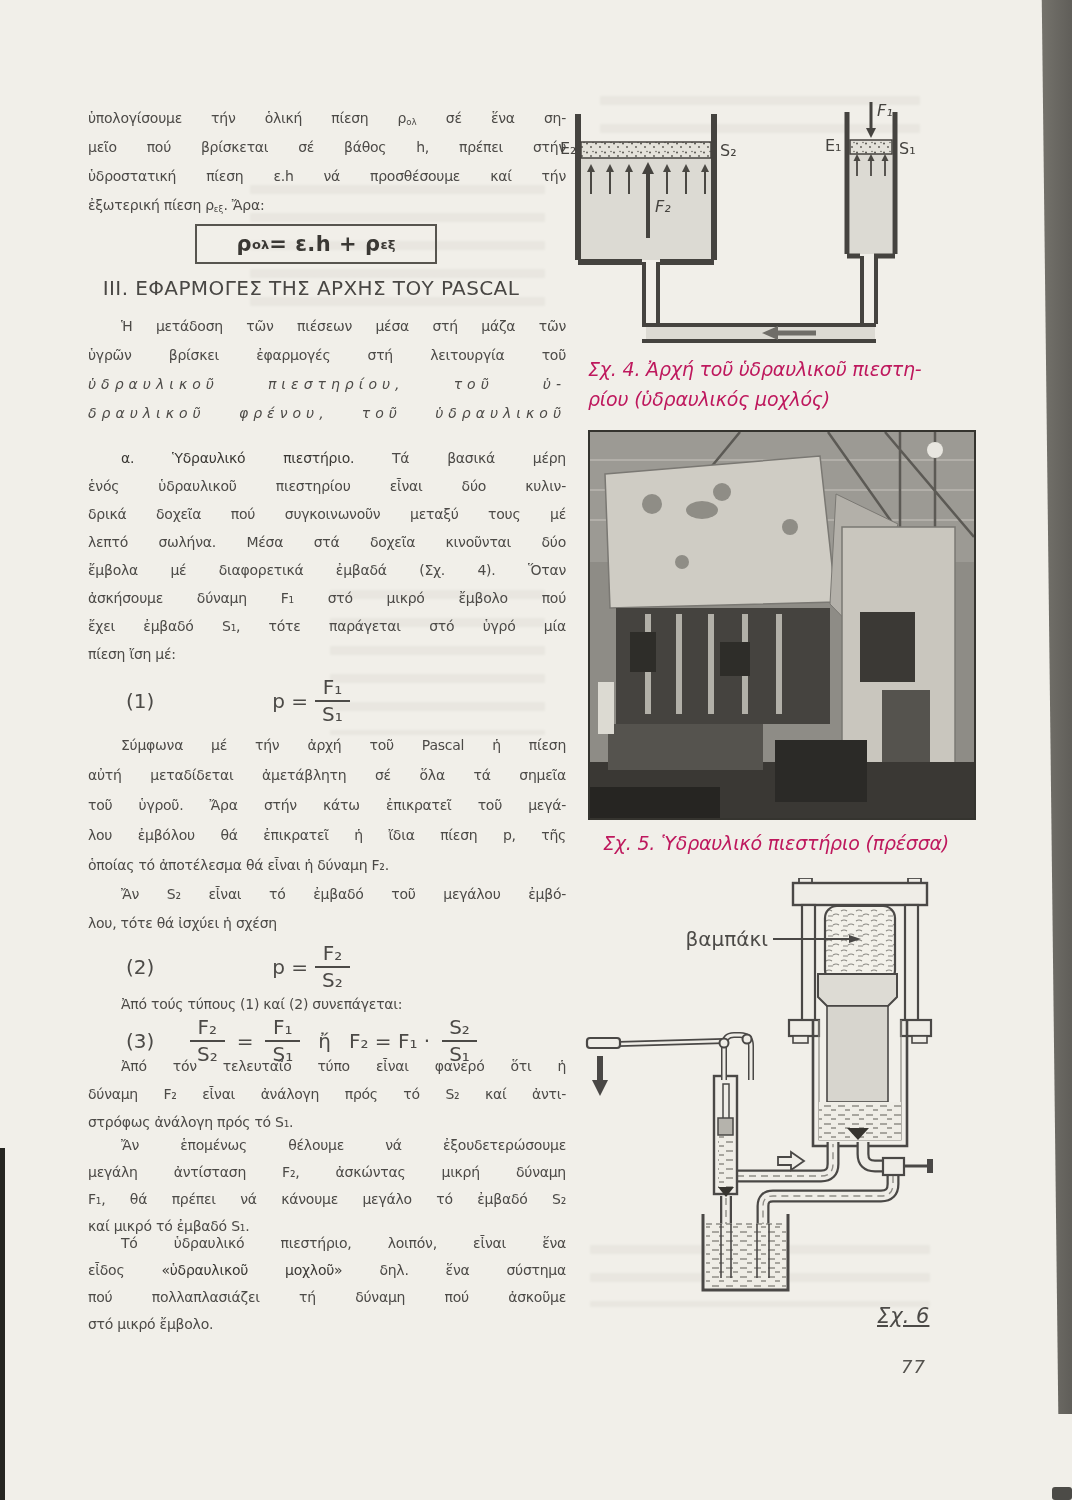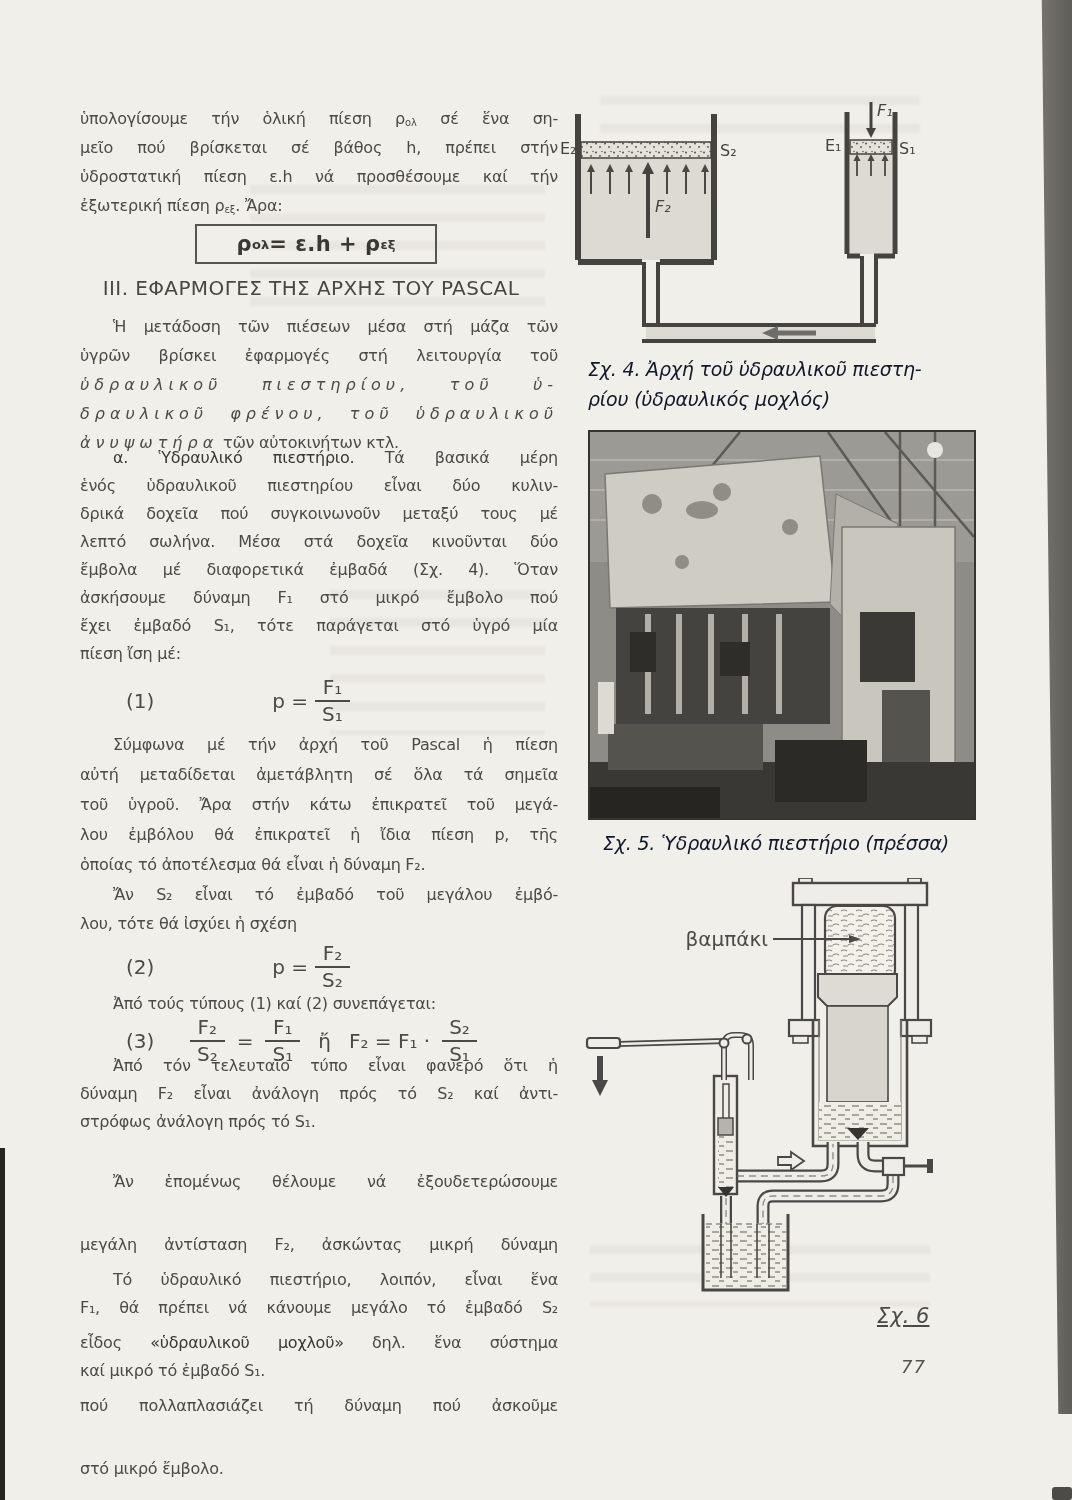--- a/index.html
+++ b/index.html
@@ -10,28 +10,28 @@
   
   .edge-right{position:absolute;left:1036px;top:0;width:36px;height:1414px;
       background:linear-gradient(90deg,#78766f,#605e59);
       clip-path:polygon(16% 0,100% 0,100% 100%,62% 100%);}
   .edge-right-blob{position:absolute;left:1052px;top:1487px;width:20px;height:13px;
       background:#4c4b47;border-radius:3px;}
   .edge-left{position:absolute;left:0;top:1148px;width:5px;height:352px;background:#262521;}
   .ghost{position:absolute;z-index:0;opacity:.45;filter:blur(1.2px);
       background:repeating-linear-gradient(180deg,rgba(125,122,113,.16) 0 9px,transparent 9px 28px);}
   
-  .para{position:absolute;left:80px;width:478px;z-index:2;color:#4c4a47;
-        font-size:16px;letter-spacing:-0.25px;}
+  .para{position:absolute;left:88px;width:478px;z-index:2;color:#4c4a47;
+        font-size:14px;letter-spacing:-0.25px;}
   .ln{text-align:justify;text-align-last:justify;white-space:nowrap;overflow:visible;}
   .ln.end{text-align-last:left;}
   .lh29 .ln{height:29px;line-height:29px;}
   .lh28 .ln{height:28px;line-height:28px;}
   .lh30 .ln{height:30px;line-height:30px;}
-  .lh27 .ln{height:27px;line-height:27px;margin-top:36px;}
+  .lh27 .ln{height:27px;line-height:27px;}
   .ind{text-indent:33px;}
   .sb{font-size:0.62em;vertical-align:-0.22em;letter-spacing:0;}
   .bold{font-weight:400;color:#3a3834;}
   .it{}
   .sp{letter-spacing:5px;font-style:italic;}
   .formula-box{position:absolute;left:195px;top:224px;width:238px;height:36px;z-index:2;
       border:2.5px solid #57554f;display:flex;align-items:center;justify-content:center;
       font-weight:700;font-size:21px;color:#3a3834;letter-spacing:.5px;}
   .heading{position:absolute;left:72px;top:276px;width:478px;z-index:2;text-align:center;
       font-size:20px;color:#494744;letter-spacing:.4px;white-space:nowrap;}
@@ -39,21 +39,21 @@
   .eq{position:absolute;left:72px;width:478px;z-index:2;color:#4c4a47;font-size:20px;
       display:flex;align-items:center;}
   .eqno{position:absolute;left:54px;top:50%;transform:translateY(-50%);}
   .eqbody{margin:0 auto;display:flex;align-items:center;gap:7px;}
   .eqbody3{margin-left:118px;display:flex;align-items:center;gap:12px;}
   .frac{display:inline-flex;flex-direction:column;align-items:center;line-height:1.05;}
   .fnum{padding:0 7px 2px;}
   .fden{border-top:2px solid #4c4a47;padding:2px 7px 0;}
   
   .fig{position:absolute;z-index:2;}
-  .caption{position:absolute;z-index:2;font-style:italic;font-size:19px;color:#0f172a;
+  .caption{position:absolute;z-index:2;font-style:italic;font-size:19px;color:#be185d;
       white-space:nowrap;letter-spacing:-0.2px;}
   .photo-frame{position:absolute;left:588px;top:430px;width:388px;height:390px;z-index:2;
       border:2px solid #35342f;box-sizing:border-box;background:#8e8c86;}
   .pagenum{position:absolute;left:901px;top:1356px;z-index:2;font-size:18px;color:#55534f;
       font-style:italic;letter-spacing:1px;}
   .fig6-label{position:absolute;left:877px;top:1304px;z-index:2;font-style:italic;
       font-size:21px;color:#4c4a47;text-decoration:underline;}
   svg text{font-family:"DejaVu Sans","Liberation Sans",sans-serif;}
 </style>
 </head>
@@ -83,21 +83,20 @@
       <span class="sb">εξ</span>
   </div>
 
   <div class="heading">III. ΕΦΑΡΜΟΓΕΣ ΤΗΣ ΑΡΧΗΣ ΤΟΥ PASCAL</div>
 
   <div class="para lh29" style="top:312px">
     <div class="ln ind">Ἡ μετάδοση τῶν πιέσεων μέσα στή μάζα τῶν</div>
     <div class="ln">ὑγρῶν βρίσκει ἐφαρμογές στή λειτουργία τοῦ</div>
     <div class="ln sp">ὑδραυλικοῦ πιεστηρίου, τοῦ ὑ-</div>
     <div class="ln sp">δραυλικοῦ φρένου, τοῦ ὑδραυλικοῦ</div>
-    <div class="ln end"><span class="sp">ἀνυψωτήρα</span><span> τῶν αὐτοκινήτων κτλ.</span></div>
   </div>
 
   <div class="para lh28" style="top:444px">
     <div class="ln ind"><span class="bold">α. Ὑδραυλικό πιεστήριο.</span><span> Τά βασικά μέρη</span></div>
     <div class="ln">ἑνός ὑδραυλικοῦ πιεστηρίου εἶναι δύο κυλιν-</div>
     <div class="ln">δρικά δοχεῖα πού συγκοινωνοῦν μεταξύ τους μέ</div>
     <div class="ln">λεπτό σωλήνα. Μέσα στά δοχεῖα κινοῦνται δύο</div>
     <div class="ln"><span>ἔμβολα μέ διαφορετικά ἐμβαδά </span><span class="it">(Σχ. 4).</span><span> Ὅταν</span></div>
     <div class="ln">ἀσκήσουμε δύναμη F₁ στό μικρό ἔμβολο πού</div>
     <div class="ln">ἔχει ἐμβαδό S₁, τότε παράγεται στό ὑγρό μία</div>

